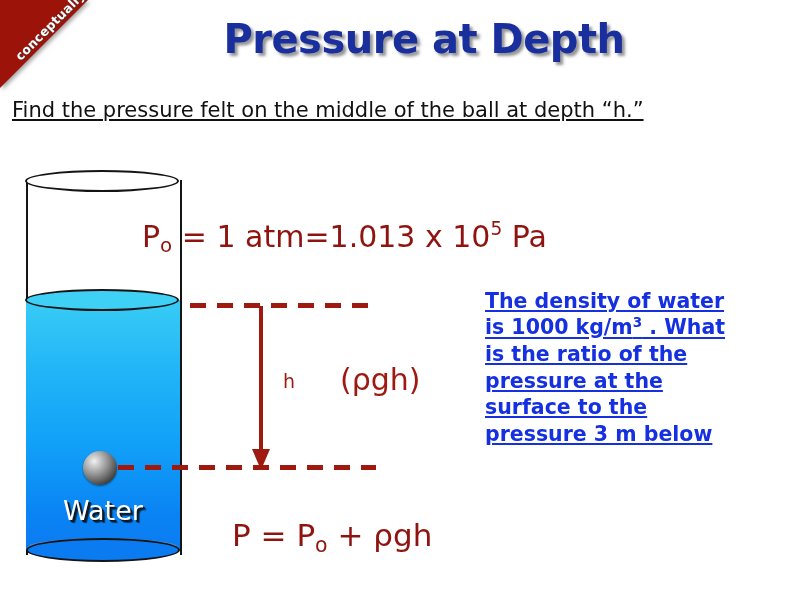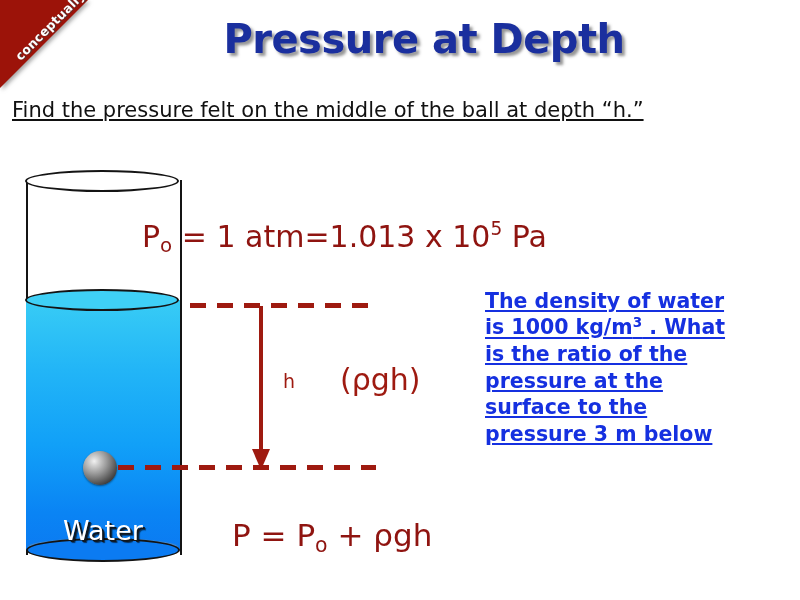--- a/index.html
+++ b/index.html
@@ -147,21 +147,20 @@
   #water-label {
     position: absolute;
     left: 0px;
     top: 325px;
     width: 156px;
     text-align: center;
     font-family: "DejaVu Sans", sans-serif;
     font-size: 27px;
     color: #ffffff;
     text-shadow: 2px 2px 0 #101820, 3px 3px 1px rgba(0,0,0,0.6);
-    margin-top: 20px;
   }
 
   
   #ball {
     position: absolute;
     left: 83px;
     top: 451px;
     width: 34px;
     height: 34px;
     border-radius: 50%;

